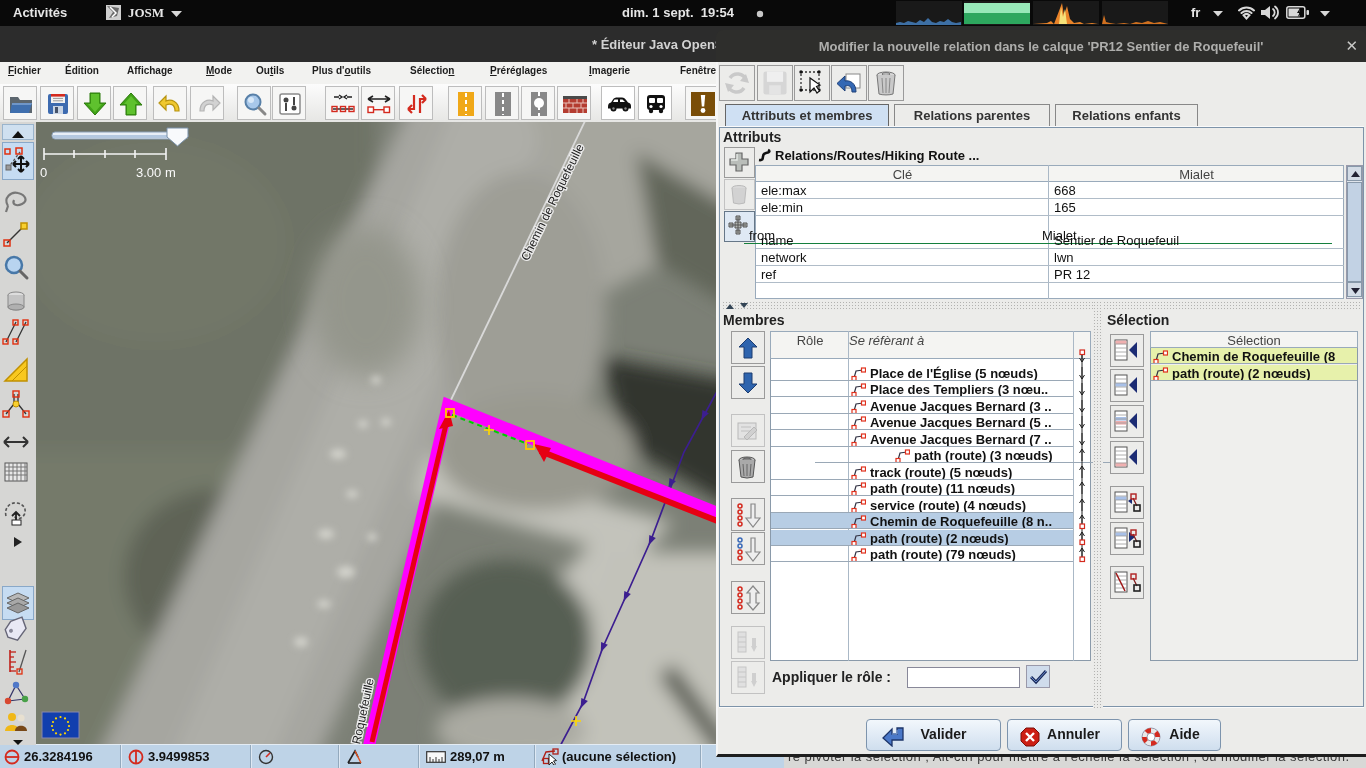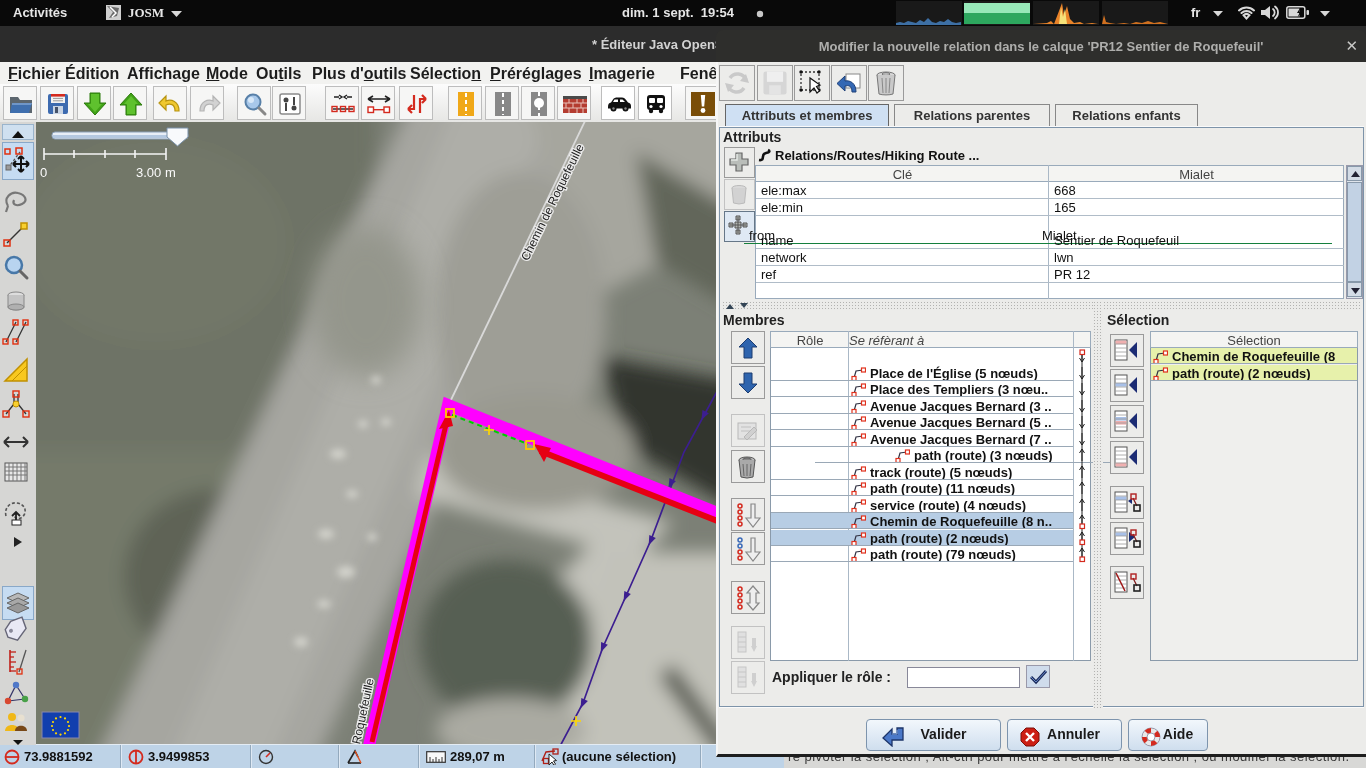--- a/index.html
+++ b/index.html
@@ -10,21 +10,21 @@
 
 #topbar { position:absolute; top:0; left:0; width:1366px; height:26px; background:#090909; color:#e6e6e6; font-size:13px; font-weight:bold; z-index:50; }
 #topbar .it { position:absolute; top:5px; }
 
 
 #jtitle { position:absolute; top:26px; left:0; width:716px; height:36px; background:#2c2c2c; overflow:hidden; z-index:3; }
 #jtitle span { position:absolute; left:592px; top:11px; color:#d2d2d2; font-size:13px; font-weight:bold; white-space:nowrap; }
 #jtitle2 { position:absolute; top:26px; left:716px; width:650px; height:36px; background:#2c2c2c; z-index:3; }
 
 
-#menubar { position:absolute; top:62px; left:0; width:1366px; height:22px; background:#f2f2f0; font-size:16px; font-weight:bold; color:#1c1c1c; z-index:3; }
+#menubar { position:absolute; top:62px; left:0; width:1366px; height:22px; background:#f2f2f0; font-size:10px; font-weight:bold; color:#1c1c1c; z-index:3; }
 #menubar span { position:absolute; top:3px; }
 
 
 #jtools { position:absolute; top:84px; left:0; width:1366px; height:38px; background:linear-gradient(#fcfcfc,#e6e6e4); z-index:3; }
 .tbtn { position:absolute; top:2px; width:34px; height:34px; background:#f6f6f5; border:1px solid #bdbdbd; }
 .tbtn svg { position:absolute; left:4px; top:4px; }
 
 
 #leftbar { position:absolute; top:122px; left:0; width:36px; height:623px; background:#d6d6d4; z-index:3; }
 .lbtn { position:absolute; left:2px; width:32px; height:32px; }
@@ -502,21 +502,21 @@
         </svg></div>
     <div class="lbtn" style="top:610px;height:8px;text-align:center;"><svg width="10" height="6">
           <path d="M0 0 L10 0 L5 5 Z" fill="#111"></path>
         </svg></div>
   </div>
   <div id="statusbar">
     <svg class="abs" style="left:4px;top:4px;" width="16" height="16">
         <circle cx="8" cy="8" r="6.5" fill="none" stroke="#d42a1e" stroke-width="1.8"></circle>
         <line x1="1.5" y1="8" x2="14.5" y2="8" stroke="#d42a1e" stroke-width="1.8"></line>
       </svg>
-    <span class="txt" style="left:24px;">73.9881592</span>
+    <span class="txt" style="left:24px;">26.3284196</span>
     <svg class="abs" style="left:128px;top:4px;" width="16" height="16">
         <circle cx="8" cy="8" r="6.5" fill="none" stroke="#d42a1e" stroke-width="1.8"></circle>
         <line x1="8" y1="1.5" x2="8" y2="14.5" stroke="#d42a1e" stroke-width="1.8"></line>
       </svg>
     <span class="txt" style="left:148px;">3.9499853</span>
     <svg class="abs" style="left:258px;top:4px;" width="16" height="16">
         <circle cx="8" cy="8" r="6.5" fill="none" stroke="#333" stroke-width="1.4"></circle>
         <line x1="8" y1="8" x2="12" y2="4" stroke="#d42a1e" stroke-width="1.6"></line>
       </svg>
     <svg class="abs" style="left:346px;top:4px;" width="18" height="16">
@@ -664,21 +664,21 @@
         </div>
 
         <div class="abs dotted" style="left:2px;top:173px;width:640px;height:9px;"></div>
         <svg class="abs" style="left:6px;top:175px;" width="26" height="6">
             <path d="M0 6 L8 6 L4 1 Z" fill="#345"></path>
             <path d="M14 0 L22 0 L18 5 Z" fill="#345"></path>
           </svg>
         <div class="abs" style="left:3px;top:184px;font-size:14px;font-weight:bold;color:#222;">Membres</div>
 
         <div class="abs" style="left:50px;top:203px;width:321px;height:330px;background:#fff;border:1px solid #8a9aaa;"></div>
-        <div class="abs" style="left:50px;top:203px;width:321px;height:17px;background:#f4f4f2;border:1px solid #99aabb;font-size:13px;color:#444;">
+        <div class="abs" style="left:50px;top:203px;width:321px;height:28px;background:#f4f4f2;border:1px solid #99aabb;font-size:13px;color:#444;">
             <span class="abs" style="left:0;width:78px;text-align:center;top:1px;">Rôle</span>
             <span class="abs" style="left:78px;width:225px;text-align:left;top:1px;font-style:italic;">Se réfèrant à</span>
           </div>
         <div class="abs" style="left:128px;top:203px;width:1px;height:330px;background:#aab8c6;"></div>
         <div class="abs" style="left:353px;top:203px;width:1px;height:330px;background:#aab8c6;"></div>
         <div class="mrow" style="top:237px;">
             <svg width="15" height="14" viewBox="0 0 15 14">
               <path d="M3 11 L5 4 L12 3" stroke="#334" stroke-width="1.2" fill="none"></path>
               <rect x="1" y="9.5" width="4" height="4" fill="#fff" stroke="#e0301c" stroke-width="1.2"></rect>
               <rect x="10.5" y="1" width="4" height="4" fill="#fff" stroke="#e0301c" stroke-width="1.2"></rect>
@@ -965,21 +965,21 @@
 
       </div>
       <div class="btn-blue" style="left:148px;top:657px;width:135px;height:32px;"><svg class="abs" style="left:14px;top:6px;" width="24" height="21" viewBox="0 0 24 21">
             <path d="M2 12 L11 3 L11 8 L16 8 L16 2 L22 2 L22 14 L11 14 L11 20 Z" fill="#4a78c8" stroke="#1c3468" stroke-width="1.3"></path>
             <path d="M11 8 L16 8 L16 4" fill="none" stroke="#8cb0e8" stroke-width="1"></path>
           </svg><span style="position:relative;top:6px;left:10px;">Valider</span></div>
       <div class="btn-blue" style="left:289px;top:657px;width:115px;height:32px;"><svg class="abs" style="left:12px;top:7px;" width="20" height="20" viewBox="0 0 20 20">
             <path d="M6 1 L14 1 L19 6 L19 14 L14 19 L6 19 L1 14 L1 6 Z" fill="#cc1f14" stroke="#7a0f08" stroke-width="1"></path>
             <path d="M6 6 L14 14 M14 6 L6 14" stroke="#fff" stroke-width="2.4"></path>
           </svg><span style="position:relative;top:6px;left:9px;">Annuler</span></div>
-      <div class="btn-blue" style="left:410px;top:657px;width:80px;height:32px;"><svg class="abs" style="left:12px;top:7px;" width="20" height="20" viewBox="0 0 20 20">
+      <div class="btn-blue" style="left:410px;top:657px;width:93px;height:32px;"><svg class="abs" style="left:12px;top:7px;" width="20" height="20" viewBox="0 0 20 20">
             <circle cx="10" cy="10" r="9" fill="#e8e8e8" stroke="#99a"></circle>
             <circle cx="10" cy="10" r="4" fill="#fff" stroke="#99a"></circle>
             <g fill="#d42a1e" transform="rotate(45 10 10)">
               <path d="M10 1 A9 9 0 0 1 16.4 3.6 L13 7 A4.5 4.5 0 0 0 10 5.5 Z"></path>
               <path d="M19 10 A9 9 0 0 1 16.4 16.4 L13 13 A4.5 4.5 0 0 0 14.5 10 Z"></path>
               <path d="M10 19 A9 9 0 0 1 3.6 16.4 L7 13 A4.5 4.5 0 0 0 10 14.5 Z"></path>
               <path d="M1 10 A9 9 0 0 1 3.6 3.6 L7 7 A4.5 4.5 0 0 0 5.5 10 Z"></path>
             </g>
           </svg><span style="position:relative;top:6px;left:10px;">Aide</span></div>
     </div>

